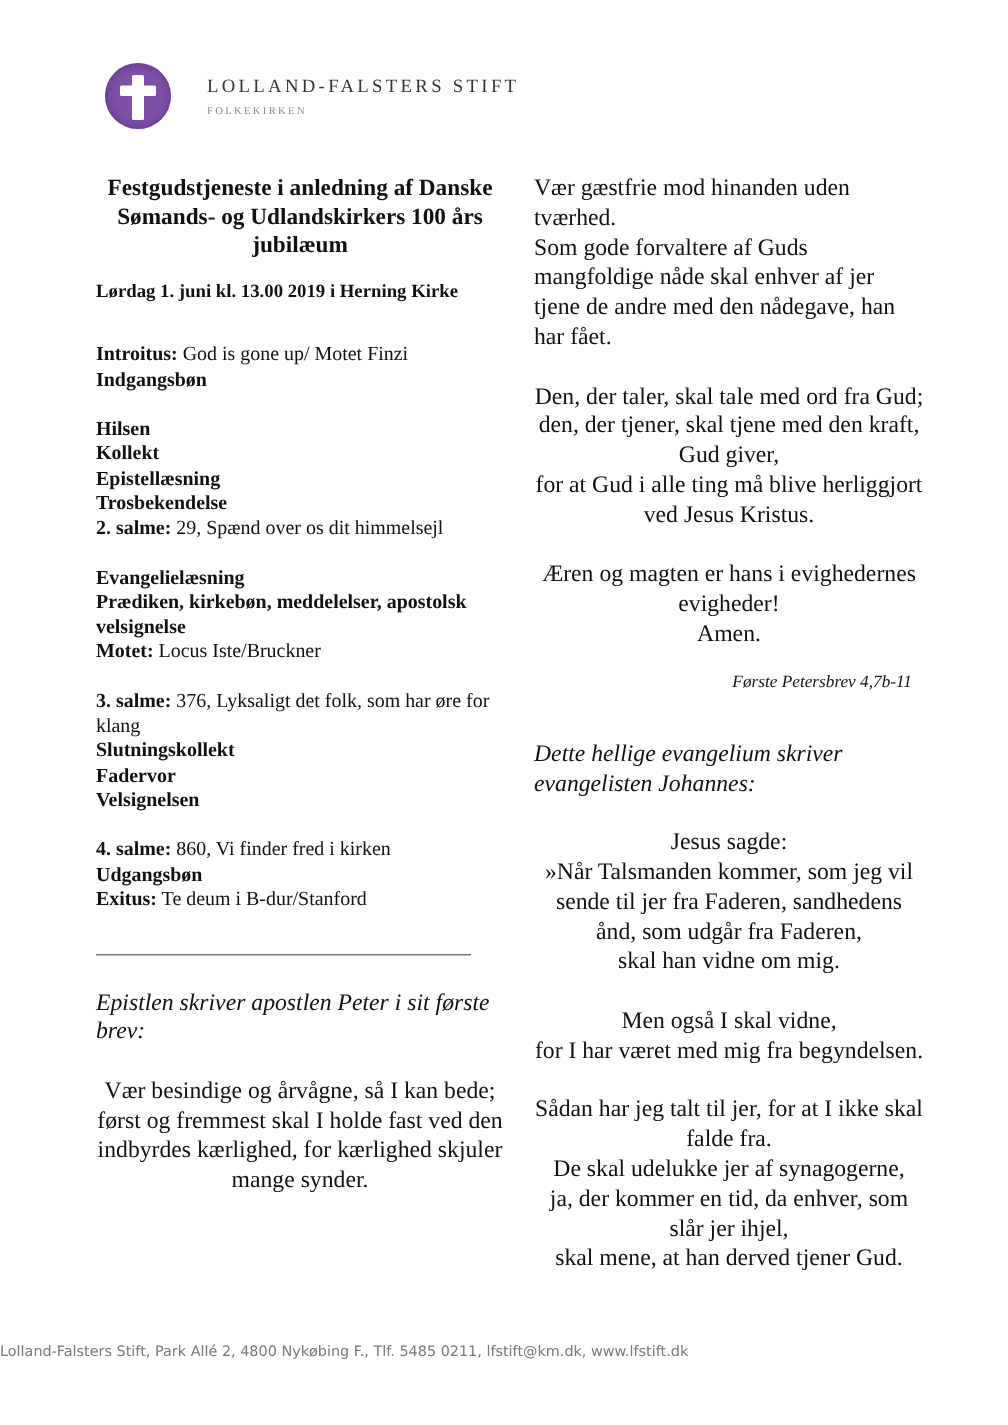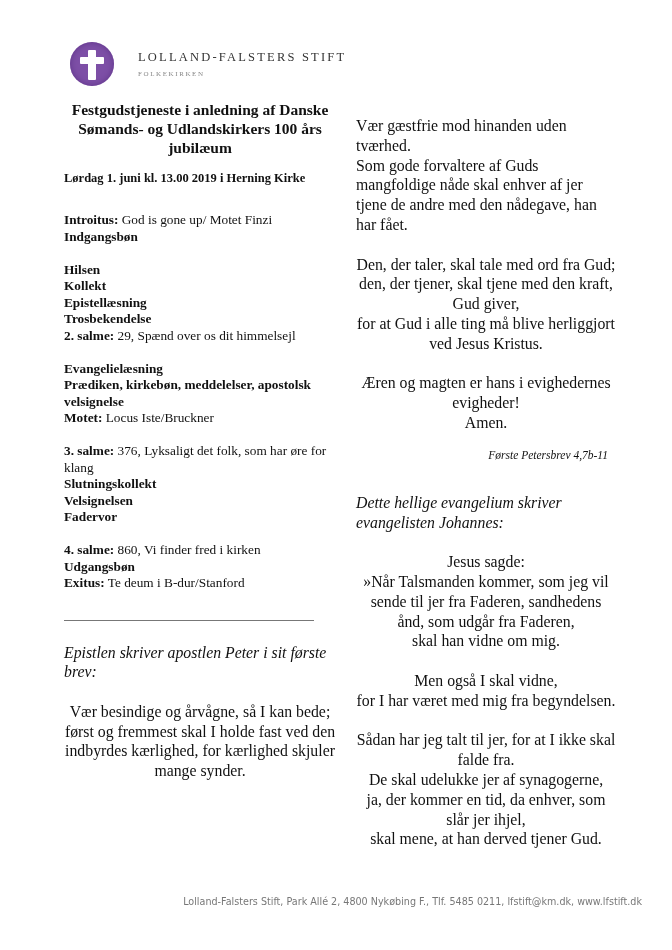--- a/index.html
+++ b/index.html
@@ -7,38 +7,38 @@
          font-family: "Liberation Serif", "DejaVu Serif", serif; color: #111; }
   .logo { position: absolute; left: 70px; top: 42px; display: flex; align-items: center; }
   .logo-mark { width: 44px; height: 44px; border-radius: 50%; background: #7d4fa6;
                position: relative; box-shadow: inset 0 0 6px #5e3488; }
   .logo-mark .v { position: absolute; left: 18px; top: 8px; width: 8px; height: 30px; background: #fff; border-radius: 1px; }
   .logo-mark .h { position: absolute; left: 10px; top: 15px; width: 24px; height: 7px; background: #fff; border-radius: 1px; }
   .logo-text { margin-left: 24px; }
   .logo-title { font-family: "Liberation Serif", serif; font-size: 12.5px; letter-spacing: 2.2px; color: #333; }
   .logo-sub { font-family: "Liberation Serif", serif; font-size: 7px; letter-spacing: 1.6px; color: #888; margin-top: 5px; }
 
-  .col-left { position: absolute; left: 64px; top: 100px; width: 272px; }
+  .col-left { position: absolute; left: 64px; top: 116px; width: 272px; }
   .col-right { position: absolute; left: 356px; top: 116px; width: 260px; }
 
   .title { font-weight: bold; font-size: 15.5px; line-height: 19px; text-align: center; margin: 0; }
   .subtitle { font-weight: bold; font-size: 12.5px; margin-top: 14px; }
 
   .order { font-size: 13.3px; line-height: 16.5px; margin-top: 26px; }
   .order .blk { margin-bottom: 16.5px; }
   .order b { font-weight: bold; }
 
   .sep { border-top: 1px solid #777; width: 250px; margin-top: 28px; }
 
   .reading { font-size: 15.8px; line-height: 19.8px; }
   .intro { font-style: italic; }
   .para { margin-top: 19.8px; text-align: center; }
   .ref { font-style: italic; font-size: 11.5px; text-align: right; margin-top: 16px; padding-right: 8px; }
 
-  .footer { position: absolute; left: 0; width: 642px; top: 896px; text-align: right;
+  .footer { position: absolute; left: 0; width: 642px; top: 896px; text-align: left;
             font-family: "DejaVu Sans", sans-serif; font-size: 9.6px; color: #777; }
 </style>
 </head>
 <body>
 
 <div class="logo">
   <div class="logo-mark">
       <div class="v"></div>
       <div class="h"></div>
     </div>
@@ -65,22 +65,22 @@
         <div><b>2. salme:</b><span> 29, Spænd over os dit himmelsejl</span></div>
       </div>
       <div class="blk">
         <div><b>Evangelielæsning</b><span></span></div>
         <div><b>Prædiken, kirkebøn, meddelelser, apostolsk velsignelse</b><span></span></div>
         <div><b>Motet:</b><span> Locus Iste/Bruckner</span></div>
       </div>
       <div class="blk">
         <div><b>3. salme:</b><span> 376, Lyksaligt det folk, som har øre for klang</span></div>
         <div><b>Slutningskollekt</b><span></span></div>
+        <div><b>Fadervor</b><span></span></div>
         <div><b>Velsignelsen</b><span></span></div>
-        <div><b>Fadervor</b><span></span></div>
       </div>
       <div class="blk">
         <div><b>4. salme:</b><span> 860, Vi finder fred i kirken</span></div>
         <div><b>Udgangsbøn</b><span></span></div>
         <div><b>Exitus:</b><span> Te deum i B-dur/Stanford</span></div>
       </div>
     </div>
 
   <div class="sep"></div>
 

